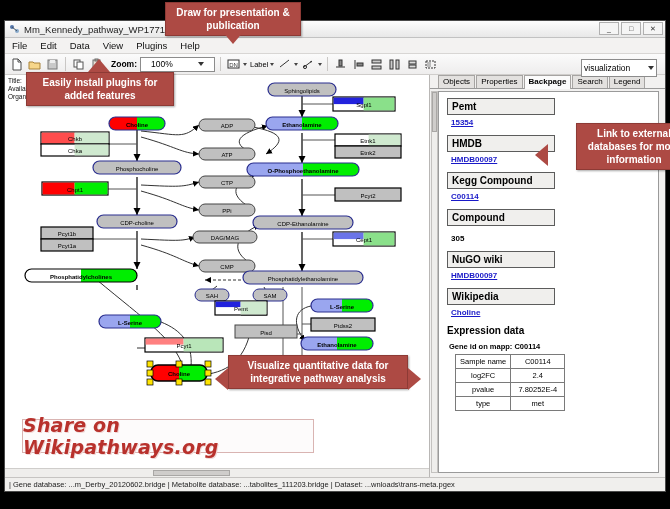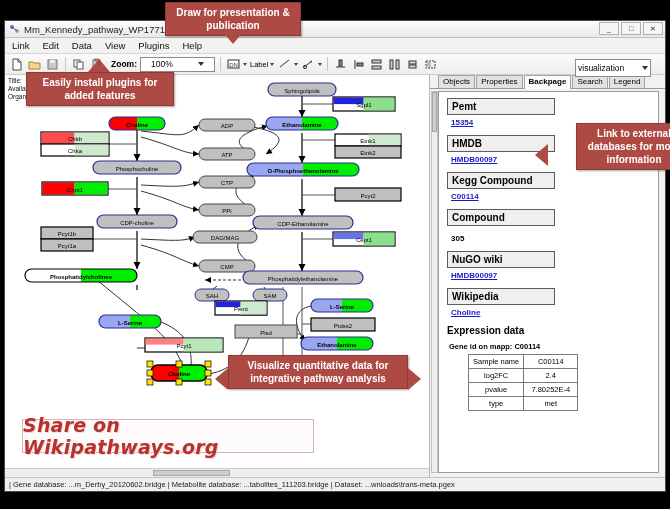--- a/index.html
+++ b/index.html
@@ -53,21 +53,21 @@
     width:75px; height:15px; background:#fff; border:1px solid #8c8c8c;
     display:flex; align-items:center; justify-content:space-between;
     padding:0 10px; font-size:8.5px;
   }
   .combo-arrow { width:0;height:0;border-left:3px solid transparent;border-right:3px solid transparent;border-top:4px solid #333; }
   .dropbtn { display:flex; align-items:center; gap:2px; }
   .dropbtn .lbl { font-size:7.5px; }
   .mini-arrow { width:0;height:0;border-left:2.5px solid transparent;border-right:2.5px solid transparent;border-top:3.5px solid #444; }
   
   #topright-combo {
-    position:absolute; right:14px; top:38px; width:76px; height:15px;
+    position:absolute; right:8px; top:38px; width:76px; height:15px;
     background:#fff; border:1px solid #8c8c8c; display:flex; align-items:center;
     justify-content:space-between; padding:8px 2px; font-size:8.5px; z-index:6;
   }
   
   #body { flex:1; display:flex; min-height:0; }
   #leftpane { width:425px; position:relative; background:#ffffff; border-right:1px solid #b9b7b5; }
   #rightpane { flex:1; background:#f2f1f0; display:flex; flex-direction:column; position:relative; }
   
   #info-header { position:absolute; left:3px; top:2px; font-size:6.5px; line-height:8px; color:#111; }
   
@@ -89,21 +89,21 @@
     overflow:hidden; position:relative; padding:6px 0 0 8px;
   }
   .dbbox {
     width:108px; border:1px solid #5c5c5c; background:#f0efed;
     font-size:10px; font-weight:bold; padding:2px 4px; margin-bottom:3px;
   }
   .dblink { font-size:8px; color:#1919c8; text-decoration:underline; font-weight:bold; margin:0 0 8px 4px; display:block; }
   .dbplain { font-size:8px; color:#000; font-weight:bold; margin:8px 0 8px 4px; display:block; }
   .exp-title { font-size:10px; font-weight:bold; margin:2px 0 6px 0; }
   .geneid { font-size:7.5px; font-weight:bold; margin:0 0 3px 2px; }
-  table.exp { border-collapse:collapse; margin-left:21px; }
+  table.exp { border-collapse:collapse; margin-left:8px; }
   table.exp td {
     border:1px solid #7a7a7a; font-size:7.5px; text-align:center;
     padding:2px 4px; min-width:54px; background:#fff;
   }
   
   .vscroll {
     position:absolute; left:1px; top:16px; width:7px; bottom:4px;
     background:#efeeec; border:1px solid #c4c2c0;
   }
   .vscroll .thumb { position:absolute; top:0; left:0; right:0; height:40px; background:#cfcdcb; border:1px solid #a9a7a5; }
@@ -176,21 +176,21 @@
     </span>
     <span class="tb-text">Mm_Kennedy_pathway_WP1771_45176.gpml</span>
     <span class="win-btns">
       <span class="win-btn">_</span>
       <span class="win-btn">□</span>
       <span class="win-btn">✕</span>
     </span>
   </div>
 
   <div id="menubar">
-    <span class="mi">Link</span>
+    <span class="mi">File</span>
     <span class="mi">Edit</span>
     <span class="mi">Data</span>
     <span class="mi">View</span>
     <span class="mi">Plugins</span>
     <span class="mi">Help</span>
   </div>
 
   <div id="toolbar">
     <span class="tbtn">
       <svg width="13" height="13" viewBox="0 0 13 13">

